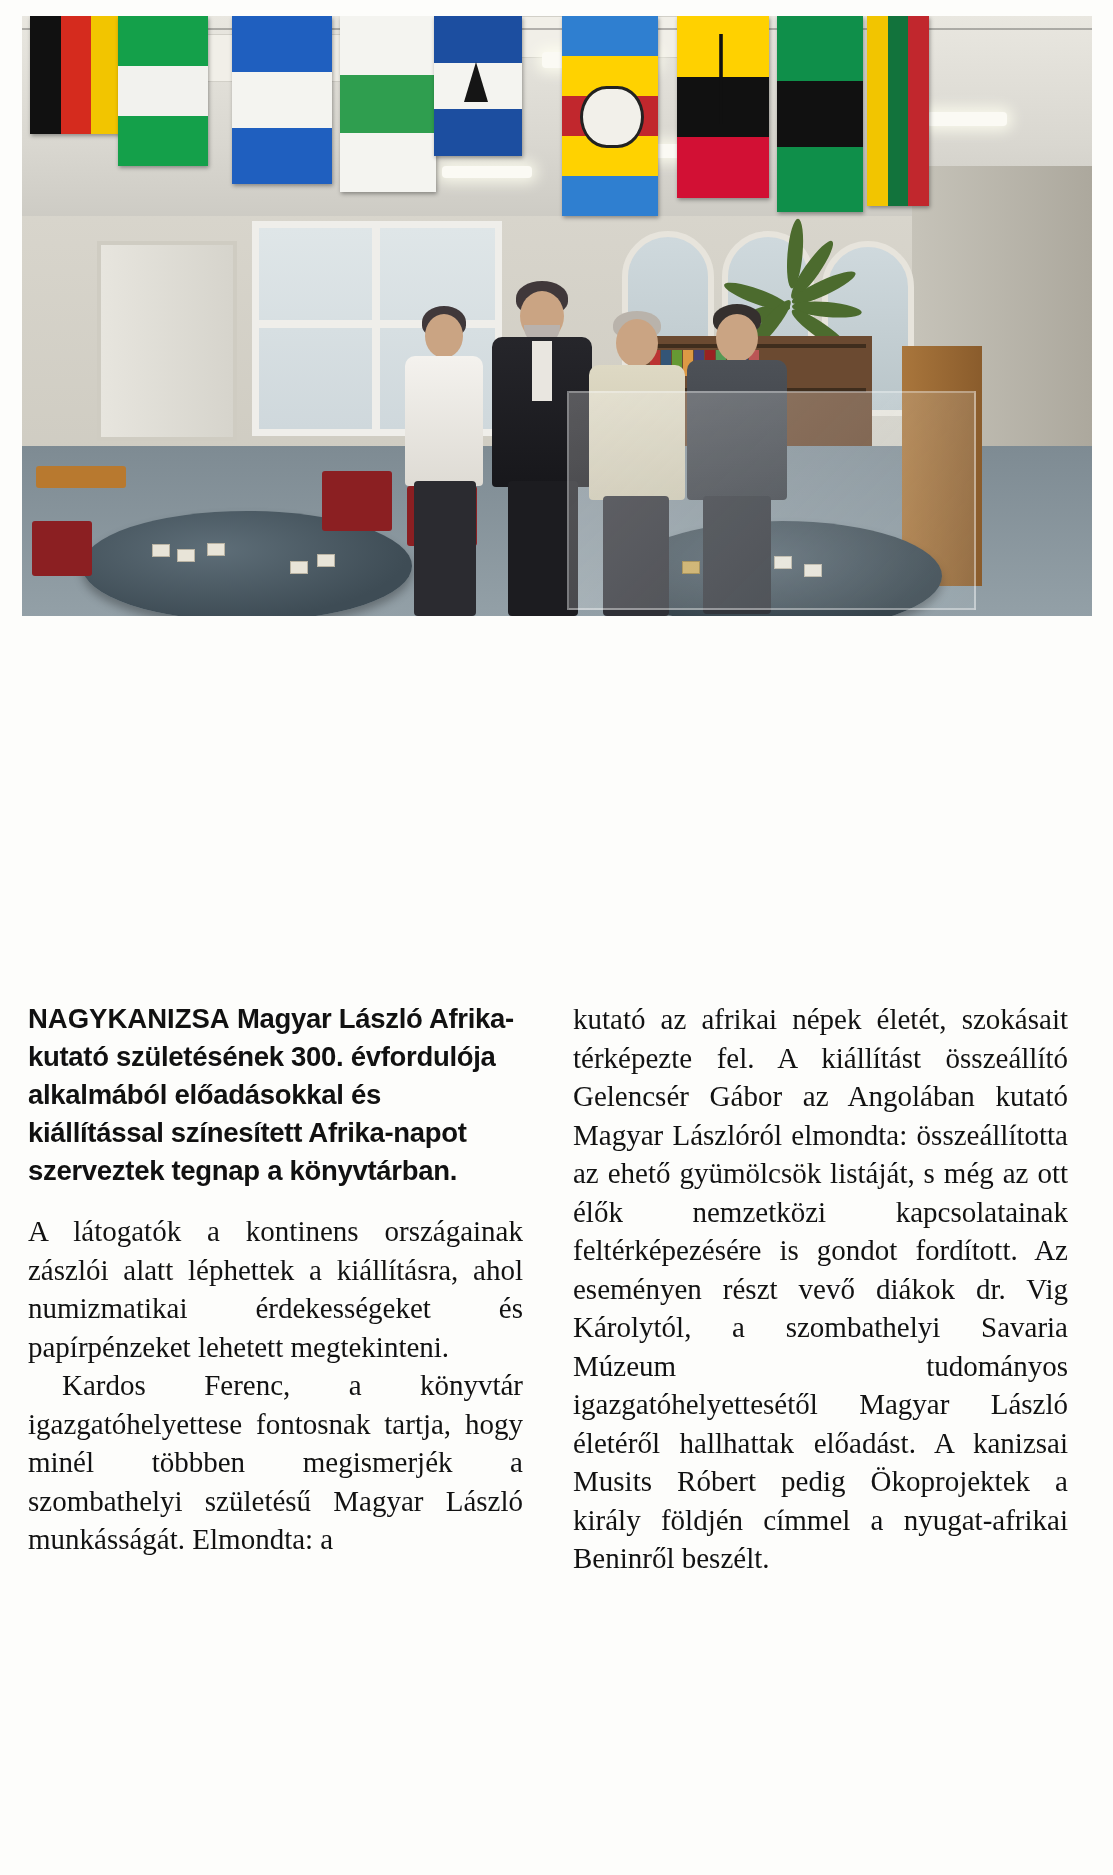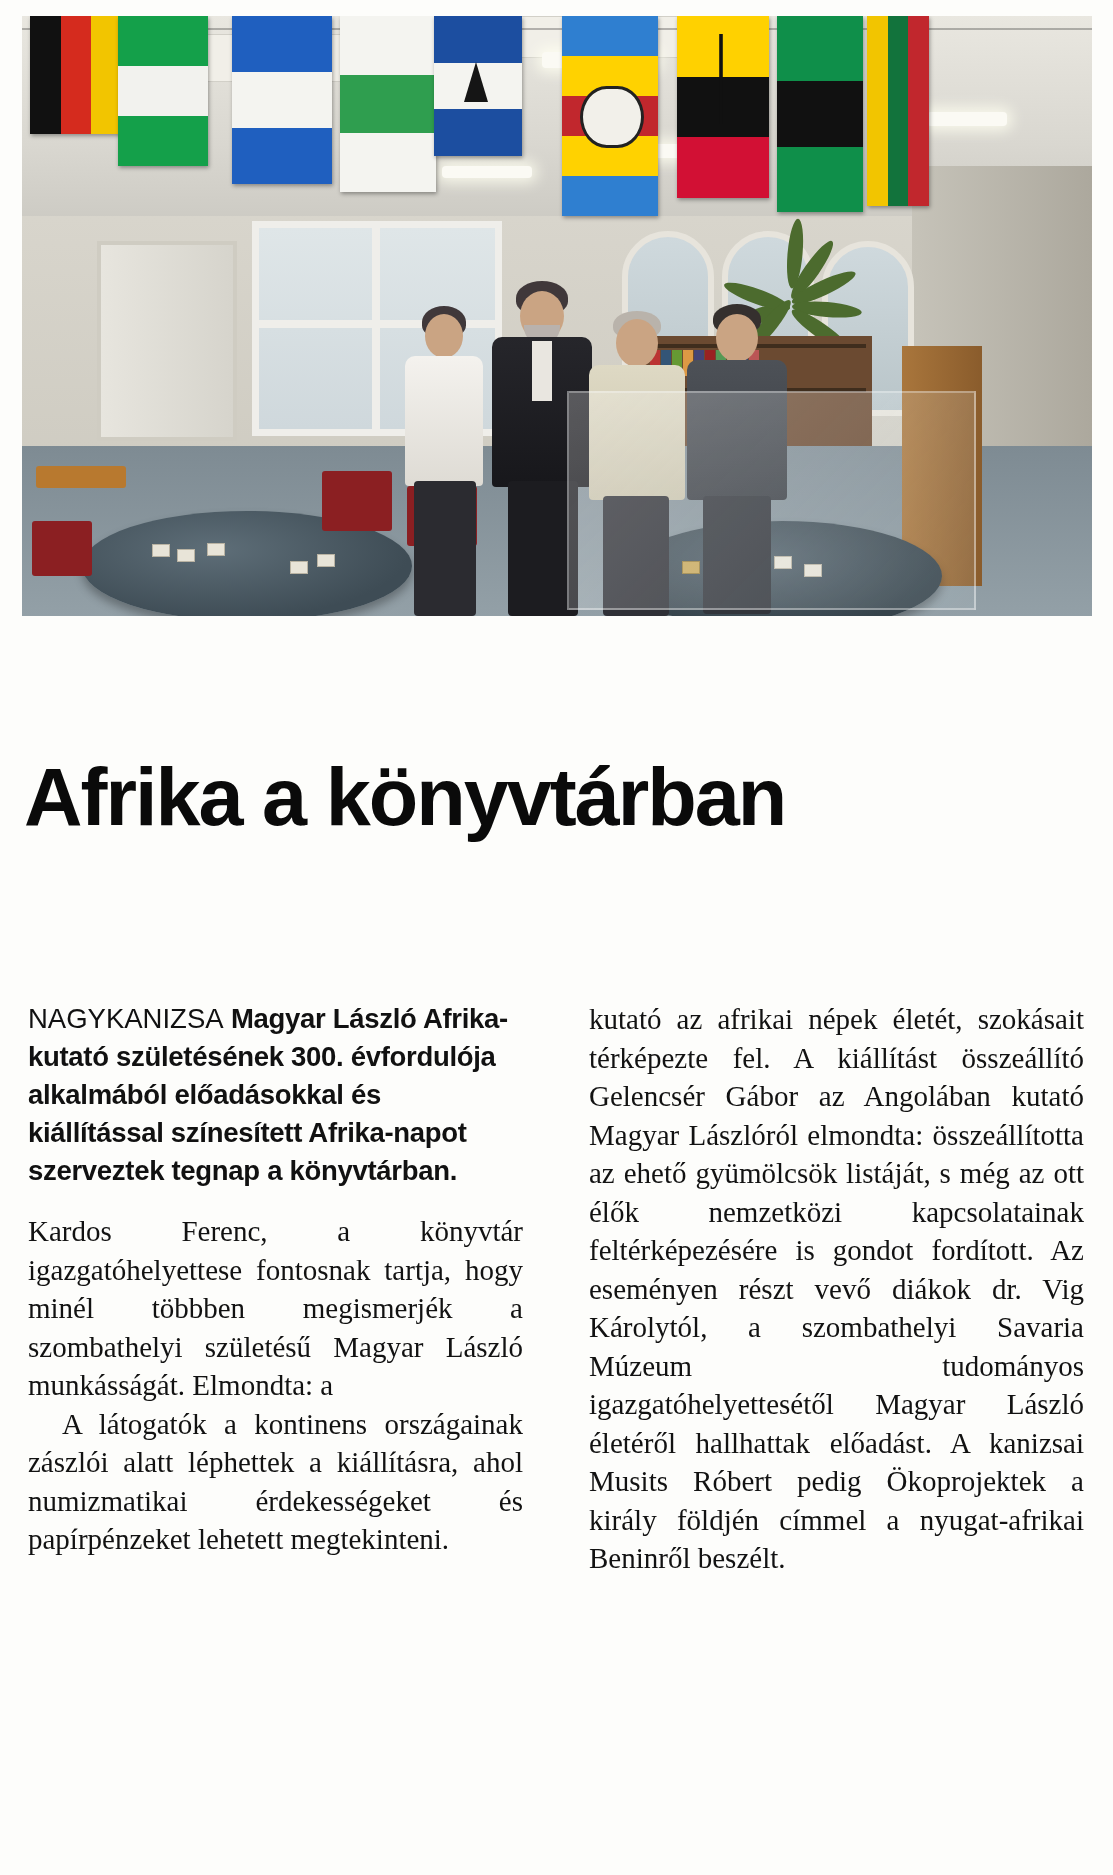--- a/index.html
+++ b/index.html
@@ -192,33 +192,33 @@
     top: 1000px;
     width: 1060px;
     height: 860px;
   }
   .col {
     position:absolute;
     top:0;
     width: 495px;
   }
   .col-left { left: 0; }
-  .col-right { left: 545px; margin-left: 16px; }
+  .col-right { left: 545px; }
 
   .lead {
     font-family:"Liberation Sans", sans-serif;
     font-size:27.5px;
     line-height:38px;
     color:#111;
     margin:0 0 22px 0;
     font-weight:600;
     letter-spacing:-0.3px;
   }
   .lead .place {
-    font-weight:normal;
+    font-weight:bold;
     letter-spacing:0px;
   }
   p.body {
     font-family:"Liberation Serif", serif;
     font-size:29px;
     line-height:38.5px;
     margin:0;
     text-align:justify;
     color:#121212;
     hyphens:manual;
@@ -415,30 +415,29 @@
         <div class="flagstripes h">
             <div style="background:#f2c500"></div>
             <div style="background:#12733c"></div>
             <div style="background:#c1272d"></div>
           </div>
       </div>
     </div>
   </div>
 
 
-  <h1 class="headline">Afrika a könyvtárban</h1>
 
   <div class="cols">
 
     <div class="col col-left">
       <p class="lead">
         <span class="place">NAGYKANIZSA</span><span> Magyar László Afrika-kutató születésének 300. évfordulója alkalmából előadásokkal és kiállítással színesített Afrika-napot szerveztek tegnap a könyvtárban.</span>
       </p>
+      <p class="body">A látogatók a kontinens országainak zászlói alatt léphettek a kiállításra, ahol numizmatikai érdekességeket és papírpénzeket lehetett megtekinteni.</p>
       <p class="body">Kardos Ferenc, a könyvtár igazgatóhelyettese fontosnak tartja, hogy minél többben megismerjék a szombathelyi születésű Magyar László munkásságát. Elmondta: a</p>
-      <p class="body">A látogatók a kontinens országainak zászlói alatt léphettek a kiállításra, ahol numizmatikai érdekességeket és papírpénzeket lehetett megtekinteni.</p>
     </div>
 
     <div class="col col-right">
       <p class="body">kutató az afrikai népek életét, szokásait térképezte fel. A kiállítást összeállító Gelencsér Gábor az Angolában kutató Magyar Lászlóról elmondta: összeállította az ehető gyümölcsök listáját, s még az ott élők nemzetközi kapcsolatainak feltérképezésére is gondot fordított. Az eseményen részt vevő diákok dr. Vig Károlytól, a szombathelyi Savaria Múzeum tudományos igazgatóhelyettesétől Magyar László életéről hallhattak előadást. A kanizsai Musits Róbert pedig Ökoprojektek a király földjén címmel a nyugat-afrikai Beninről beszélt.</p>
     </div>
 
   </div>
 </div>
 
 </body></html>

